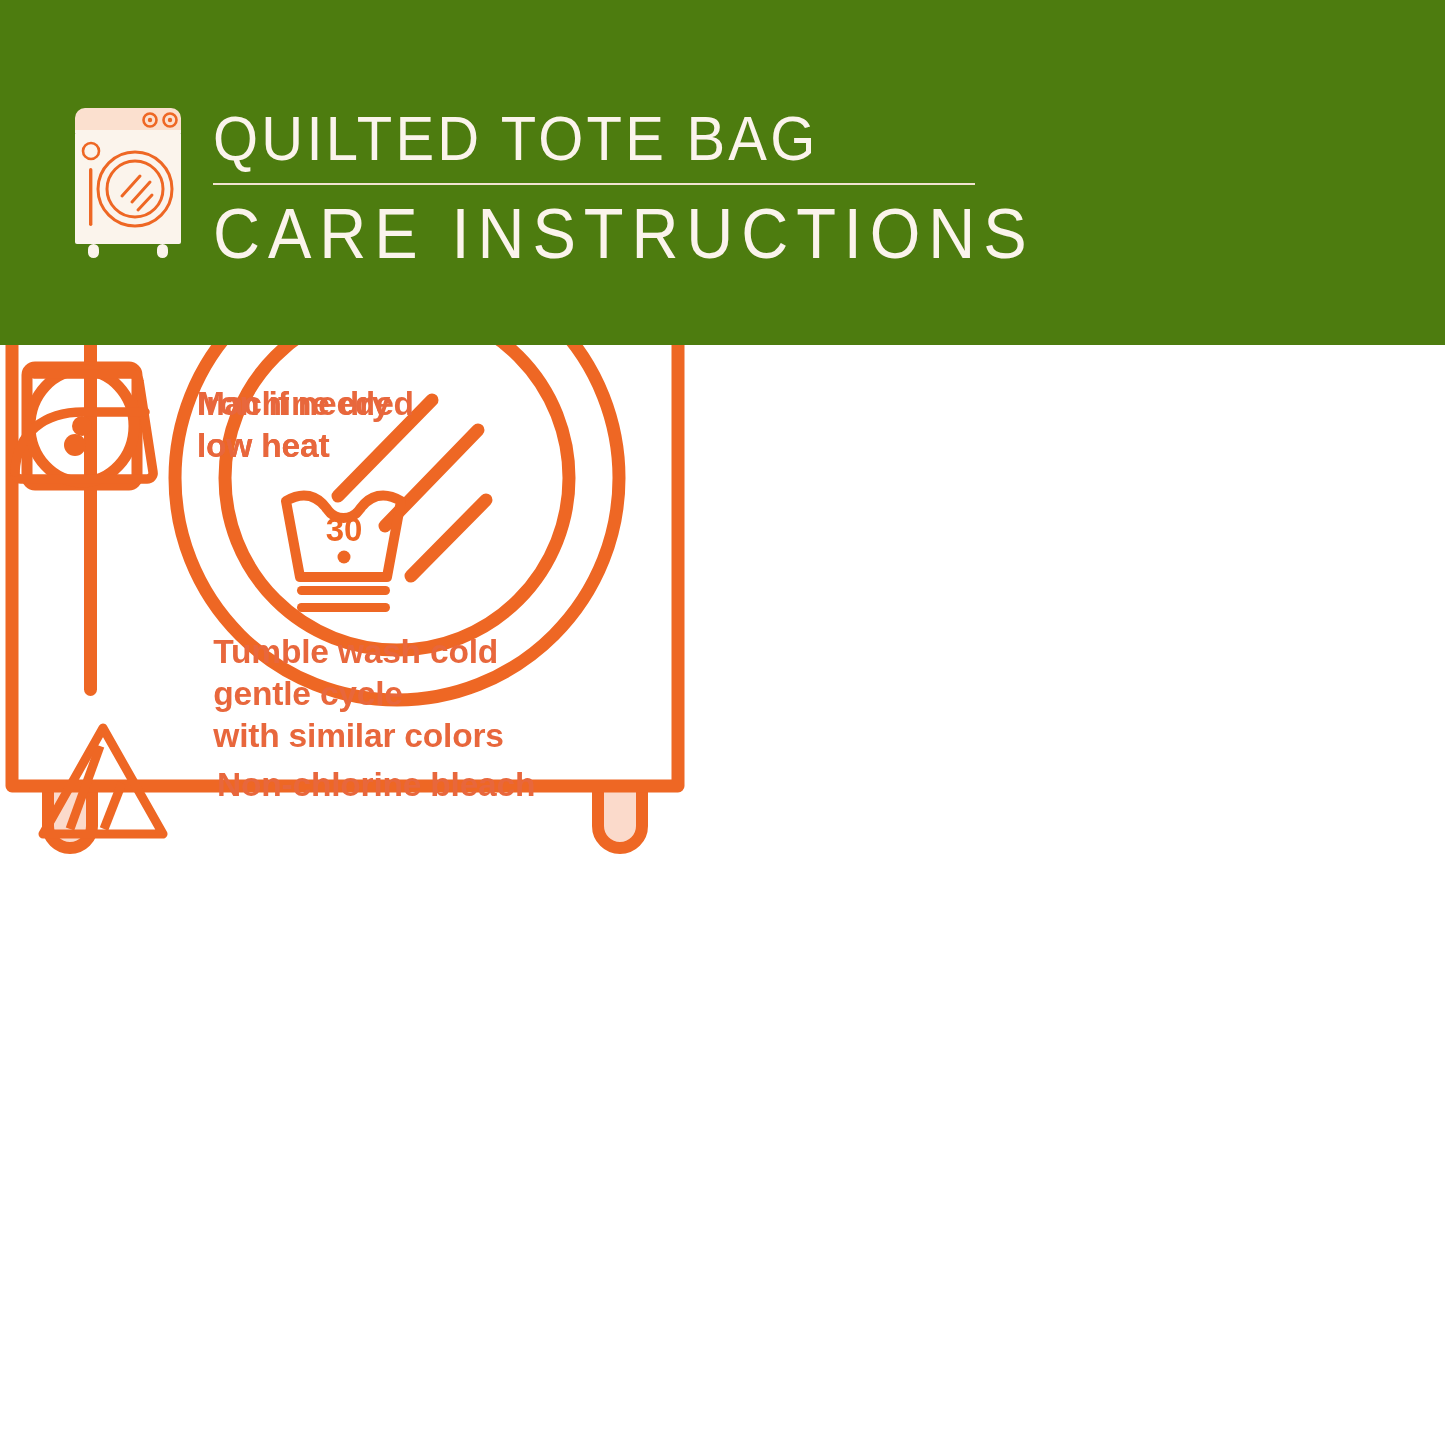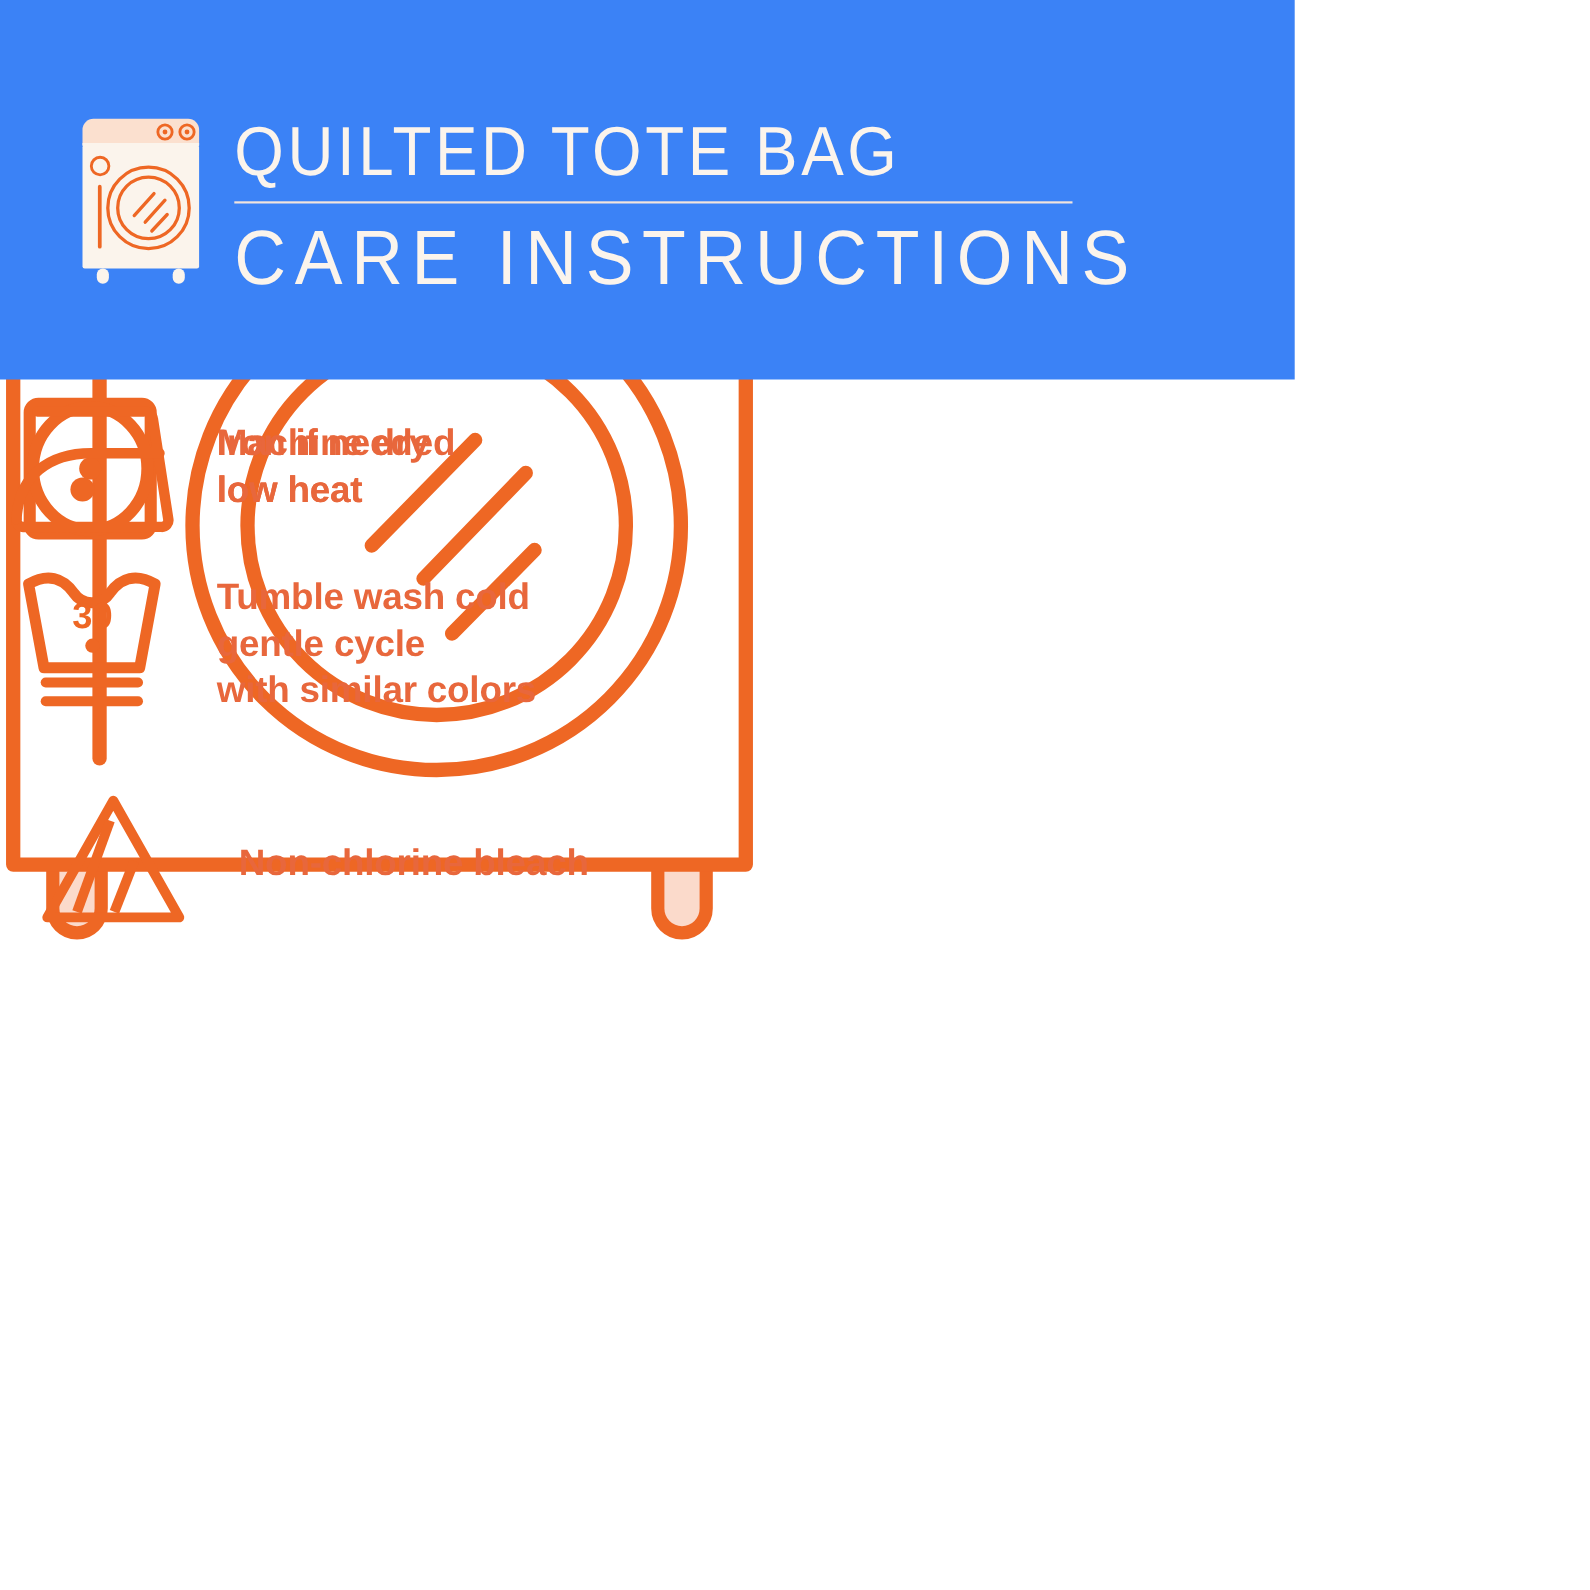--- a/index.html
+++ b/index.html
@@ -18,23 +18,23 @@
     height: 1445px;
     background: #ffffff;
     overflow: hidden;
   }
 
   
   #header-band {
     position: absolute;
     left: 0;
     top: 0;
-    width: 1177px;
+    width: 1445px;
     height: 345px;
-    background: #3b82f6;
+    background: #4d7c0f;
   }
 
   #header-icon {
     position: absolute;
     left: 62px;
     top: 100px;
     width: 132px;
     height: 160px;
   }
 
@@ -111,21 +111,21 @@
     font-weight: 700;
     color: #E8673C;
     letter-spacing: -0.2px;
     padding-left: 17px;
   }
 
   .care-row-text span {
     display: block;
   }
 
-  #row-wash   { top: 156px;  height: 170px; }
+  #row-wash   { top: 136px;  height: 170px; flex-direction: column; }
   #row-bleach { top: 355px;  height: 170px; padding-left: 20px; }
   #row-dry    { top": 0; top: 585px;  height: 170px; }
   #row-iron   { top: 800px;  height: 170px; }
 
   /* ---------- WASHING MACHINE ILLUSTRATION ---------- */
   #machine-illustration {
     position: absolute;
     left: 715px;
     top: 480px;
     width: 690px;

